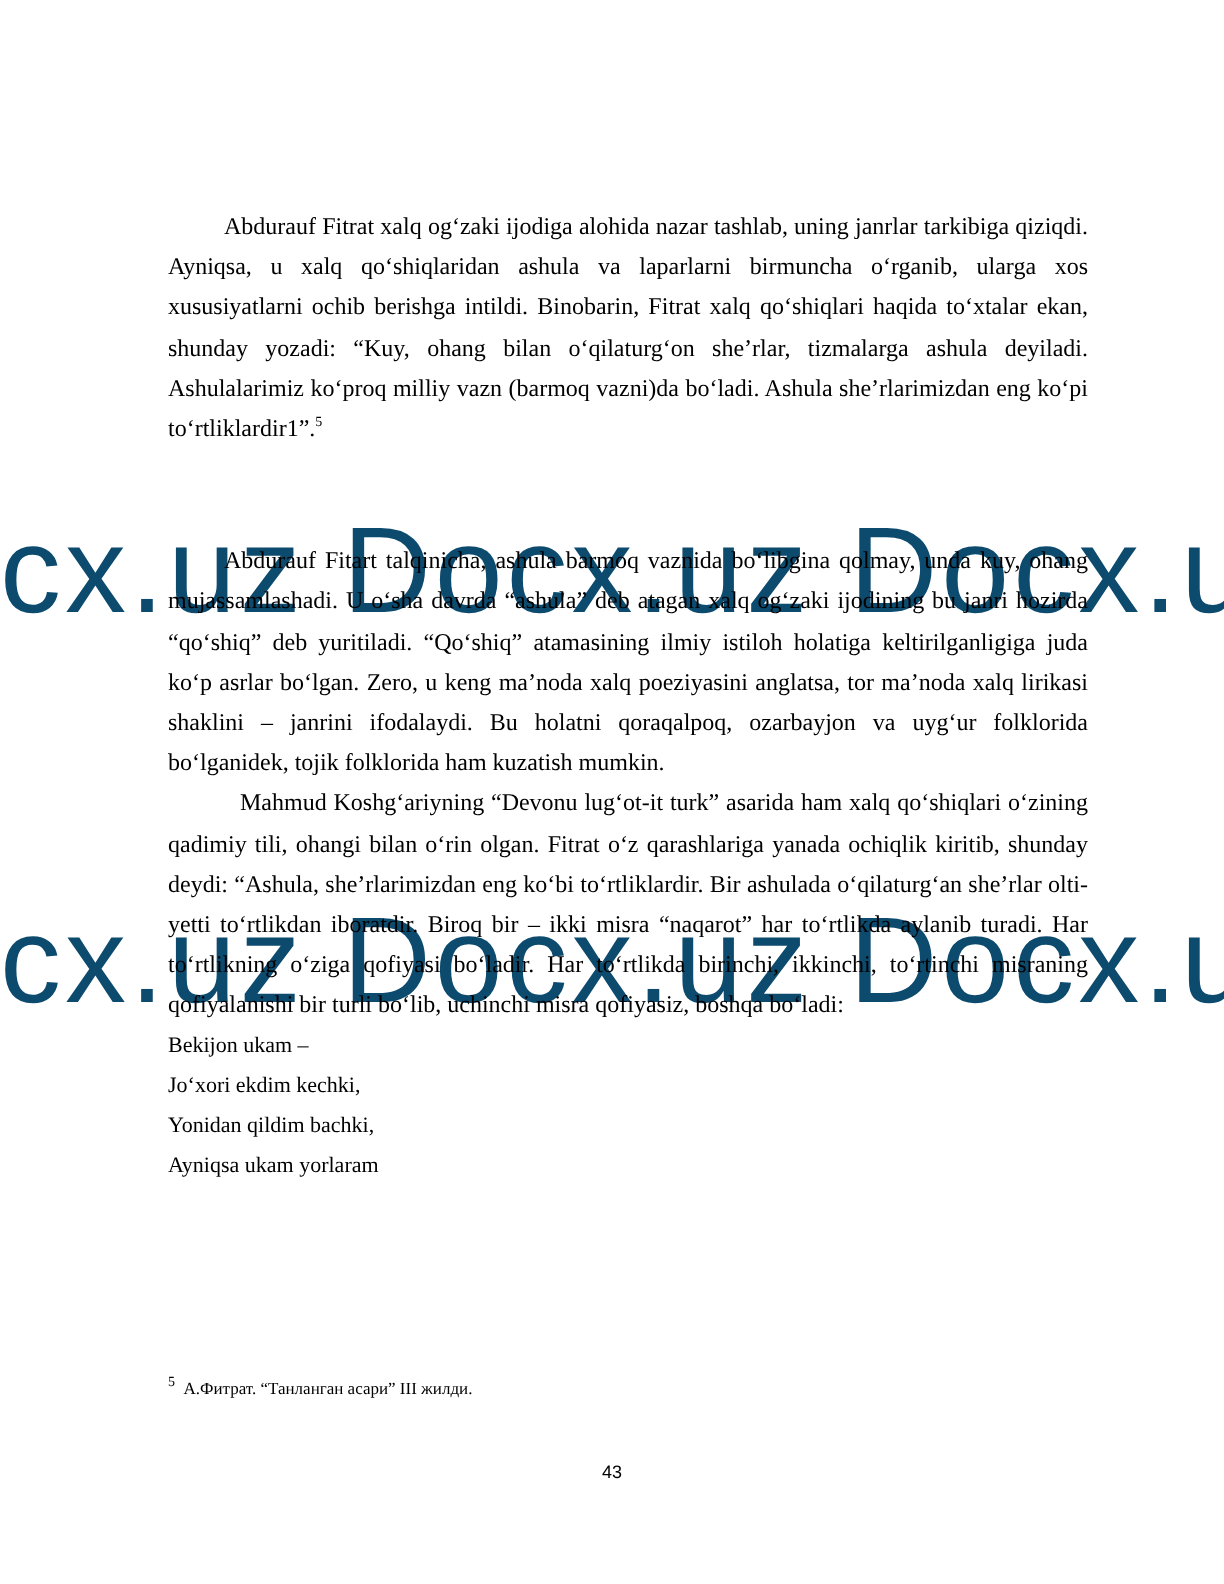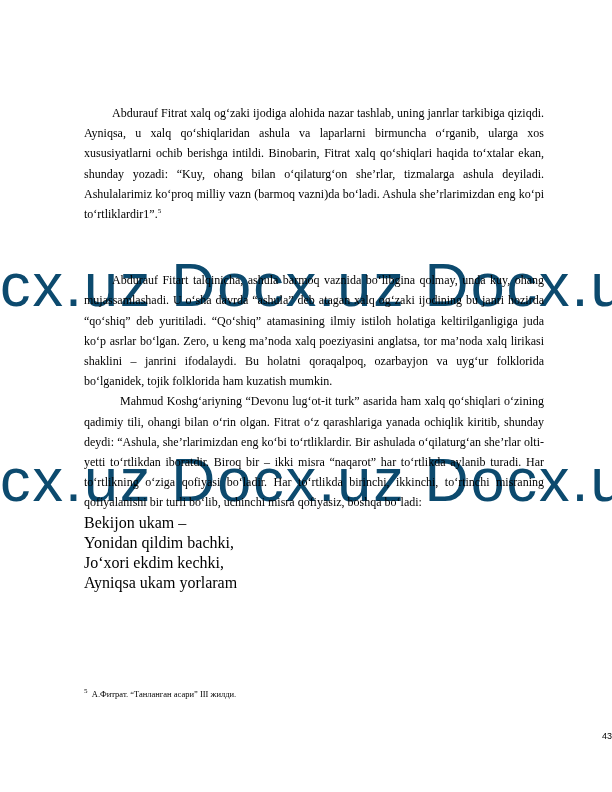--- a/index.html
+++ b/index.html
@@ -4,40 +4,40 @@
 <style>
   html, body { margin:0; padding:0; background:#ffffff; }
   body { width:612px; height:792px; position:relative; overflow:hidden;
          font-family:"Liberation Serif","DejaVu Serif",serif; color:#000; }
   .watermark { position:absolute; left:0; width:612px; font-family:"Liberation Sans",sans-serif;
                font-size:61px; color:#0c4a6e; white-space:nowrap; letter-spacing:2px; z-index:0; }
   .page { position:absolute; left:84px; top:57px; width:460px; z-index:1; }
   .para { font-size:12px; line-height:20.2px; text-align:justify; margin:0; }
   .para.indent { text-indent:28px;margin-top:46px; }
   .para.indent2 { text-indent:36px; }
-  .verse { font-size:16px; line-height:20.2px; margin:0; }
+  .verse { font-size:11px; line-height:20.2px; margin:0; }
   sup { font-size:7px; line-height:0; }
   .footnotes { position:absolute; left:84px; top:688px; width:460px; font-size:8.5px; line-height:12px; z-index:1; }
-  .pagenum { position:absolute; top:731px; left:0; width:612px; text-align:right;
+  .pagenum { position:absolute; top:731px; left:0; width:612px; text-align:center;
              font-family:"Liberation Sans",sans-serif; font-size:9px; z-index:1; }
 </style>
 </head>
 <body>
 
 <div class="watermark" style="top:250px;">cx.uz   Docx.uz   Docx.uz</div>
 <div class="watermark" style="top:445px;">cx.uz   Docx.uz   Docx.uz</div>
 
 <div class="page">
   <p class="para indent"><span>Abdurauf Fitrat xalq og‘zaki ijodiga alohida nazar tashlab, uning janrlar tarkibiga qiziqdi. Ayniqsa, u xalq qo‘shiqlaridan ashula va laparlarni birmuncha o‘rganib, ularga xos xususiyatlarni ochib berishga intildi. Binobarin, Fitrat xalq qo‘shiqlari haqida to‘xtalar ekan, shunday yozadi: “Kuy, ohang bilan o‘qilaturg‘on she’rlar, tizmalarga ashula deyiladi. Ashulalarimiz ko‘proq milliy vazn (barmoq vazni)da bo‘ladi. Ashula she’rlarimizdan eng ko‘pi to‘rtliklardir1”.</span><sup>5</sup></p>
   <p class="para indent">Abdurauf Fitart talqinicha, ashula barmoq vaznida bo‘libgina qolmay, unda kuy, ohang mujassamlashadi. U o‘sha davrda “ashula” deb atagan xalq og‘zaki ijodining bu janri hozirda “qo‘shiq” deb yuritiladi. “Qo‘shiq” atamasining ilmiy istiloh holatiga keltirilganligiga juda ko‘p asrlar bo‘lgan. Zero, u keng ma’noda xalq poeziyasini anglatsa, tor ma’noda xalq lirikasi shaklini – janrini ifodalaydi. Bu holatni qoraqalpoq, ozarbayjon va uyg‘ur folklorida bo‘lganidek, tojik folklorida ham kuzatish mumkin.</p>
   <p class="para indent2">Mahmud Koshg‘ariyning “Devonu lug‘ot-it turk” asarida ham xalq qo‘shiqlari o‘zining qadimiy tili, ohangi bilan o‘rin olgan. Fitrat o‘z qarashlariga yanada ochiqlik kiritib, shunday deydi: “Ashula, she’rlarimizdan eng ko‘bi to‘rtliklardir. Bir ashulada o‘qilaturg‘an she’rlar olti-yetti to‘rtlikdan iboratdir. Biroq bir – ikki misra “naqarot” har to‘rtlikda aylanib turadi. Har to‘rtlikning o‘ziga qofiyasi bo‘ladir. Har to‘rtlikda birinchi, ikkinchi, to‘rtinchi misraning qofiyalanishi bir turli bo‘lib, uchinchi misra qofiyasiz, boshqa bo‘ladi:</p>
   <div>
     <p class="verse">Bekijon ukam –</p>
+    <p class="verse">Jo‘xori ekdim kechki,</p>
     <p class="verse">Yonidan qildim bachki,</p>
-    <p class="verse">Jo‘xori ekdim kechki,</p>
     <p class="verse">Ayniqsa ukam yorlaram</p>
   </div>
 </div>
 
 <div class="footnotes">
   <div><sup>5</sup>&nbsp; <span>А.Фитрат. “Танланган асари” III жилди.</span></div>
 </div>
 
 <div class="pagenum">43</div>
 

